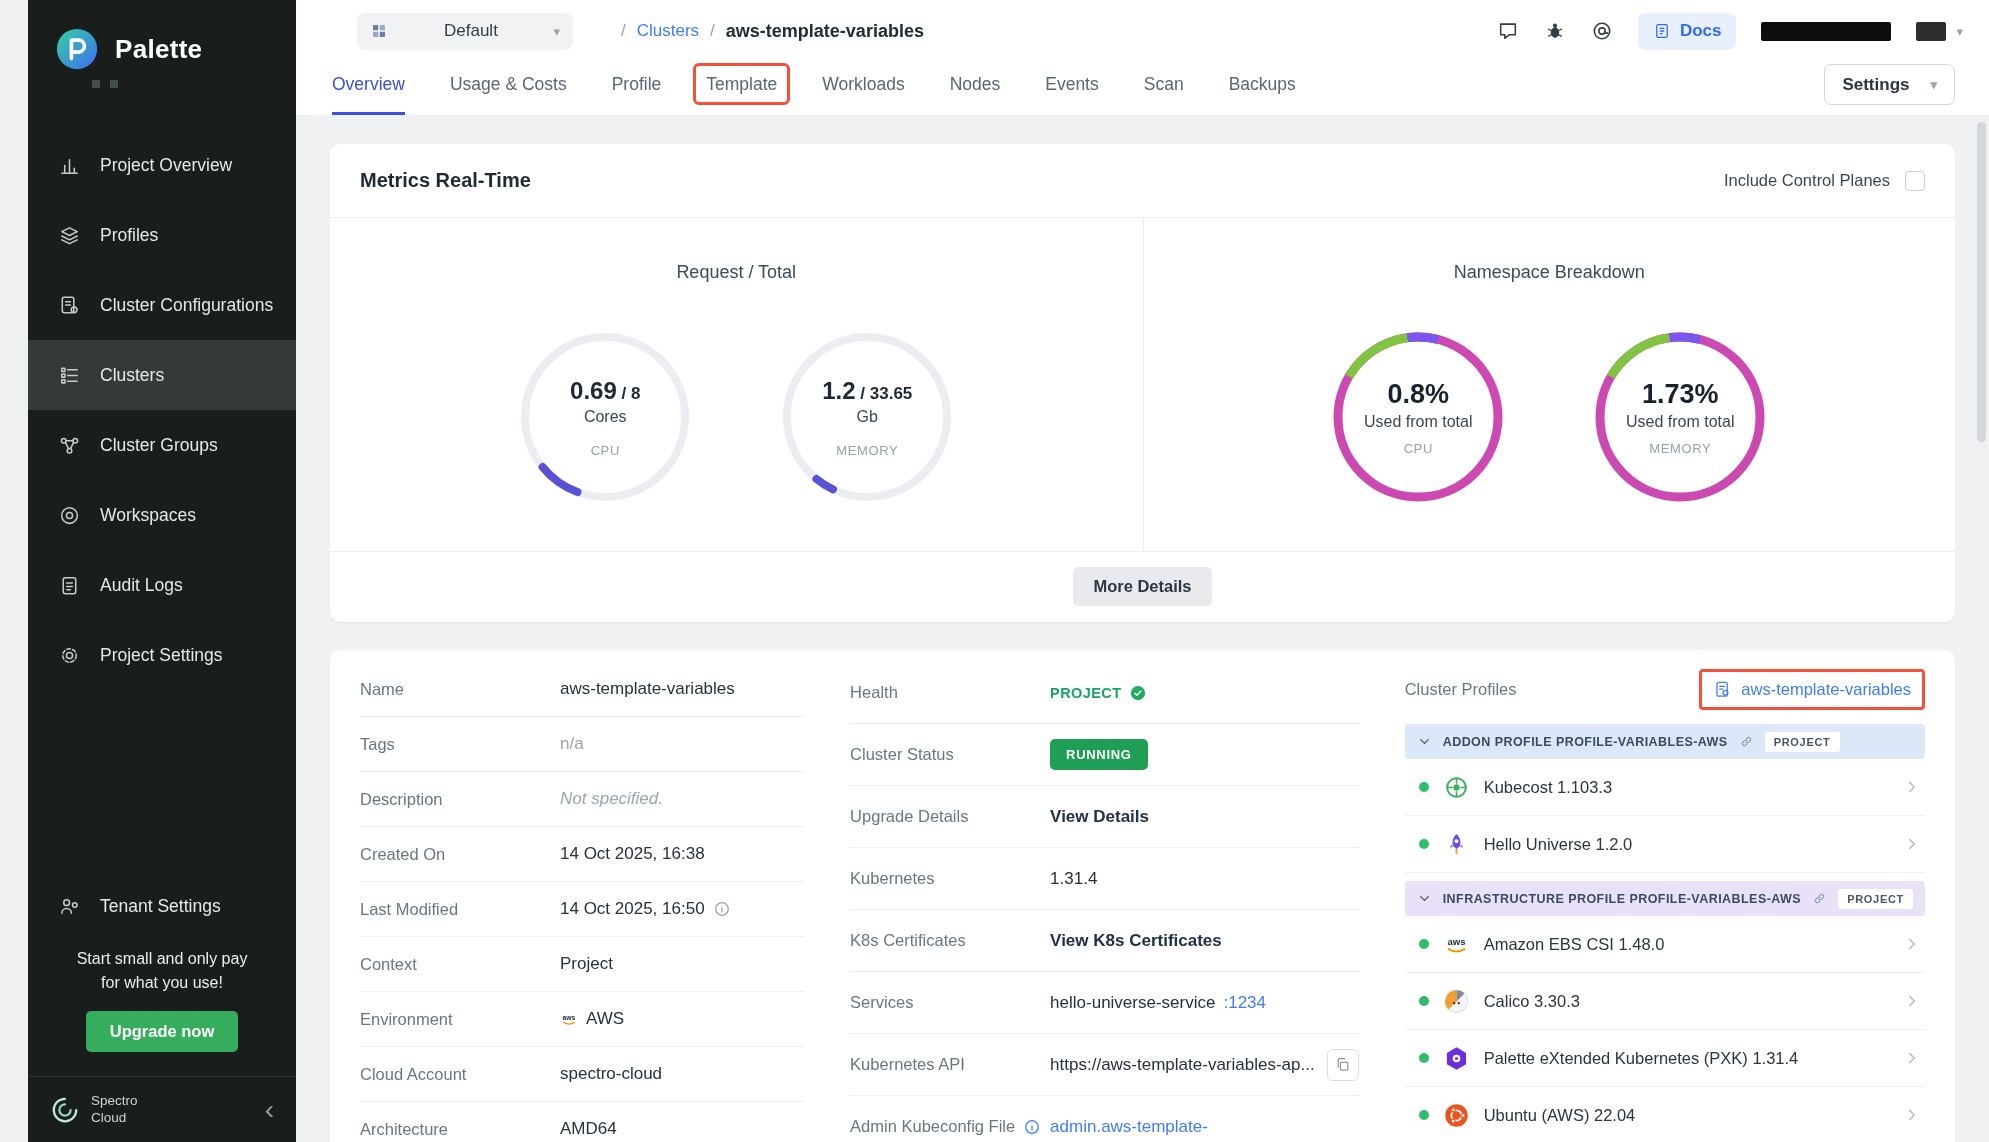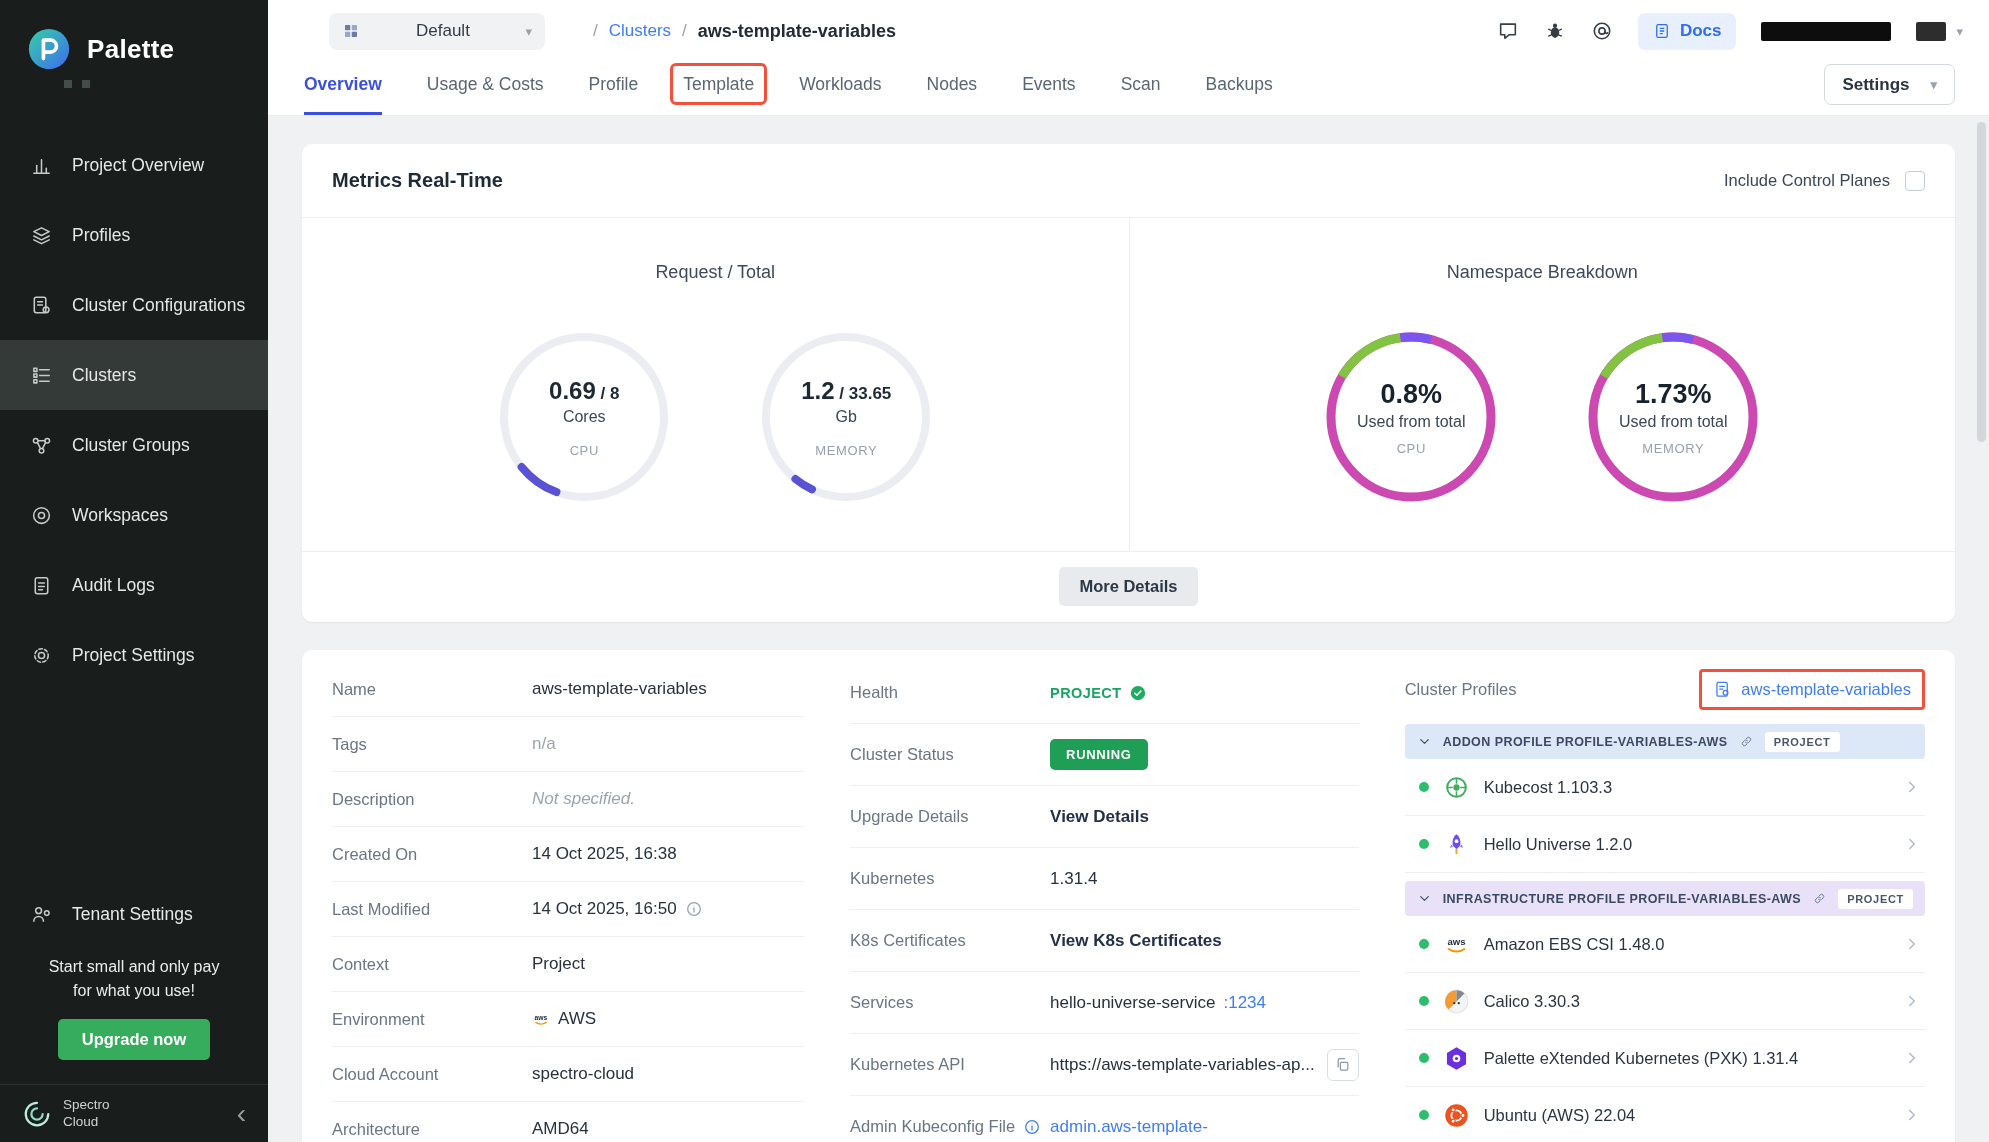--- a/index.html
+++ b/index.html
@@ -1,35 +1,35 @@
 <!DOCTYPE html>
 <html><head>
 <meta charset="utf-8">
 <style>
   * { box-sizing: border-box; margin: 0; padding: 0; }
   html,body { width:1989px; height:1142px; overflow:hidden; }
   body { font-family:"Liberation Sans", sans-serif; background:#eef0f2; color:#28313d; }
-  .app { display:flex; width:100%; height:100%; }
+  .app { display:flex; width:100%; height:100%;padding-left:28px; }
 
   
   .sidebar { width:268px; flex-shrink:0; background:#191e1d; color:#e7eae8; display:flex; flex-direction:column; }
   .logo-row { display:flex; align-items:center; gap:15px; padding:26px 24px 4px 26px; }
   .logo-mark { width:46px; height:46px; flex-shrink:0; }
   .brand { font-size:26px; font-weight:600; color:#fff; letter-spacing:.3px; }
   .logo-dots { display:flex; gap:10px; padding:4px 0 0 64px; }
   .logo-dots i { width:8px; height:8px; background:#434e4b; display:block; }
   .nav { margin-top:42px; }
   .nav-item { height:70px; display:flex; align-items:center; gap:19px; padding:0 18px 0 30px; font-size:17.5px; color:#e4e8e6; cursor:pointer; }
   .nav-item.active { background:#333a38; }
   .nav-item svg, .tenant-row svg { width:23px; height:23px; stroke:#c3ccc8; fill:none; stroke-width:1.6; stroke-linecap:round; stroke-linejoin:round; flex-shrink:0; }
   .sidebar-bottom { margin-top:auto; }
   .tenant-row { height:58px; display:flex; align-items:center; gap:19px; padding:0 18px 0 30px; font-size:17.5px; cursor:pointer; }
   .promo { text-align:center; font-size:16px; line-height:1.5; color:#e9edeb; padding:12px 26px 0; }
   .upgrade-btn { display:block; margin:16px auto 24px; background:#35ad5c; color:#fff; border:none; border-radius:5px; font-size:16.5px; font-weight:700; padding:11px 24px; font-family:inherit; cursor:pointer; }
-  .sidebar-footer { border-top:1px solid rgba(255,255,255,.09); height:58px; display:flex; align-items:center; gap:11px; padding:0 22px; }
+  .sidebar-footer { border-top:1px solid rgba(255,255,255,.09); height:66px; display:flex; align-items:center; gap:11px; padding:0 22px; }
   .spectro-mark { width:30px; height:30px; flex-shrink:0; }
   .footer-brand { font-size:13.5px; line-height:1.25; color:#ccd4d0; }
   .collapse { margin-left:auto; font-size:28px; color:#97a19c; line-height:1; cursor:pointer; }
 
   
   .main { flex:1; min-width:0; display:flex; flex-direction:column; background:#fff; position:relative; }
   .topbar { height:54px; flex-shrink:0; display:flex; align-items:center; padding:8px 26px 0 61px; background:#fff; }
   .proj-select { width:216px; height:37px; background:#f1f2f4; border-radius:8px; display:flex; align-items:center; gap:12px; padding:0 13px; cursor:pointer; }
   .proj-label { font-size:17px; color:#333c47; flex:1;margin-left:44px; }
   .crumb { display:flex; align-items:center; gap:11px; margin-left:48px; font-size:17px; }
@@ -41,21 +41,21 @@
   .icon-btn svg { width:22px; height:22px; stroke:#363d45; fill:none; stroke-width:1.7; stroke-linecap:round; stroke-linejoin:round; }
   .docs-btn { display:flex; align-items:center; gap:9px; background:#e8f0fd; border:none; border-radius:7px; height:37px; padding:0 15px; color:#2e6cf5; font-size:17px; font-weight:600; font-family:inherit; cursor:pointer; }
   .docs-btn svg { width:18px; height:18px; stroke:#2e6cf5; fill:none; stroke-width:1.7; }
   .redact-bar { width:130px; height:19px; background:#0d0d0d; border-radius:2px; }
   .user-group { display:flex; align-items:center; gap:10px; }
   .redact-sq { width:30px; height:19px; background:#2d2d2d; border-radius:2px; }
   .caret { color:#9aa3ad; font-size:13px; }
 
   .tabsbar { height:62px; flex-shrink:0; display:flex; align-items:stretch; padding:0 34px 0 36px; border-bottom:1px solid #ebedef; background:#fff; }
   .tab { position:relative; display:flex; align-items:center; margin-right:45px; font-size:17.5px; color:#5b6673; cursor:pointer; white-space:nowrap; }
-  .tab.active { color:#3c50df; box-shadow:inset 0 -3px 0 #3c50df; font-weight:700; }
+  .tab.active { color:#3c50df; box-shadow:inset 0 -3px 0 #3c50df; font-weight:400; }
   .tab-annotation { position:absolute; left:-13px; right:-13px; top:9px; bottom:10px; border:3px solid #f4503a; border-radius:6px; pointer-events:none; }
   .settings-btn { margin-left:auto; align-self:center; display:flex; align-items:center; gap:21px; height:41px; padding:0 17px; border:1px solid #d4d9dd; border-radius:7px; font-size:17px; font-weight:600; color:#2c3440; background:#fff; font-family:inherit; cursor:pointer; }
 
   .content { flex:1; background:#f0f1f3; padding:28px 34px 0; overflow:hidden; }
   .card { background:#fff; border-radius:10px; box-shadow:0 1px 2px rgba(16,24,40,.06); }
 
   
   .metrics-head { display:flex; align-items:center; justify-content:space-between; padding:25px 30px; border-bottom:1px solid #eceef1; }
   .metrics-title { font-size:20px; font-weight:700; color:#1f2a37; }
   .cp-toggle { display:flex; align-items:center; gap:15px; font-size:16.5px; color:#3c4754; }

